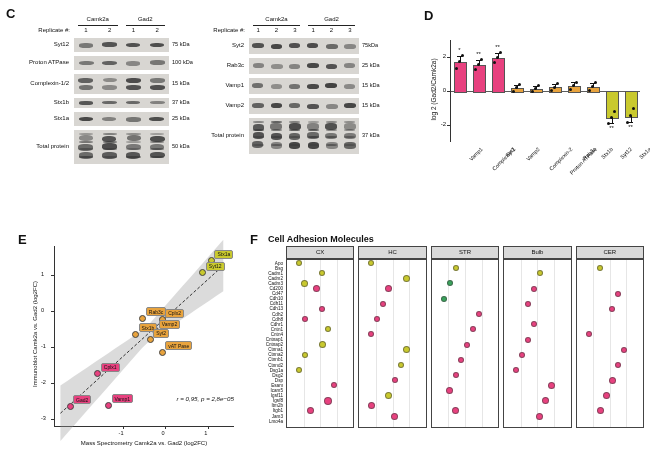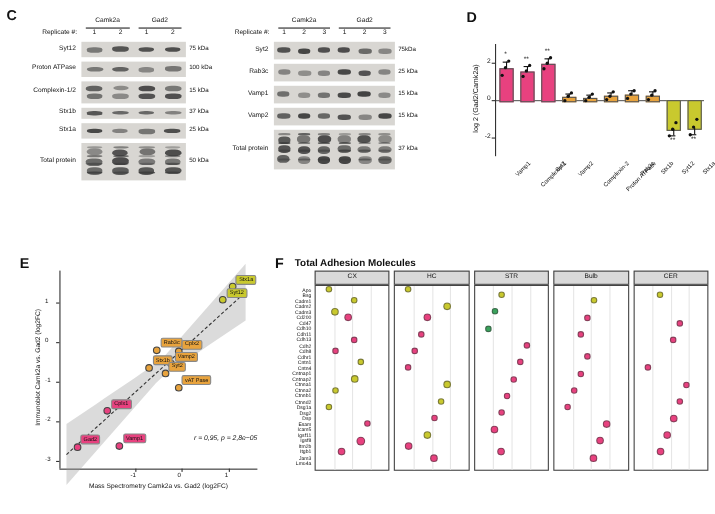--- a/index.html
+++ b/index.html
@@ -364,21 +364,21 @@
     <div class="sc-pt" style="left:46.5px;top:164.62px;width:5px;height:5px;background:#e8417f;border:0.6px solid #444;"></div>
     <div class="sc-lab" style="left:53px;top:157.12px;background:#e8417f;">Gad2</div>
     <div class="sc-pt" style="left:85.07142857142857px;top:163.90000000000003px;width:5px;height:5px;background:#e8417f;border:0.6px solid #444;"></div>
     <div class="sc-lab" style="left:91.57142857142857px;top:156.40000000000003px;background:#e8417f;">Vamp1</div>
     <div style="position:absolute;left:122px;top:157.40000000000003px;width:92px;font-size:6.2px;font-style:italic;text-align:right;">r = 0,95, p = 2,8e−05</div>
     <div style="position:absolute;left:34px;top:202px;width:180px;font-size:6px;text-align:center;">Mass Spectrometry Camk2a vs. Gad2 (log2FC)</div>
     <div style="position:absolute;left:-60px;top:93px;width:150px;font-size:6px;text-align:center;transform:rotate(-90deg);">Immunoblot Camk2a vs. Gad2 (log2FC)</div>
   </div>
 
 <div class="panel plabel" style="left:250px;top:232px;">F</div>
-<div class="panel" style="left:268px;top:234px;font-size:9px;font-weight:bold;">Total Adhesion Molecules</div>
+<div class="panel" style="left:268px;top:234px;font-size:9px;font-weight:bold;">Cell Adhesion Molecules</div>
 <div class="panel" id="dotmatrix" style="left:250px;top:246px;width:396px;height:218px;">
     <div class="grow" style="left:0px;top:14.5px;width:33px;">Apo</div>
     <div class="grow" style="left:0px;top:19.6px;width:33px;">Bsg</div>
     <div class="grow" style="left:0px;top:24.7px;width:33px;">Cadm1</div>
     <div class="grow" style="left:0px;top:29.799999999999997px;width:33px;">Cadm2</div>
     <div class="grow" style="left:0px;top:34.9px;width:33px;">Cadm3</div>
     <div class="grow" style="left:0px;top:40px;width:33px;">Cd200</div>
     <div class="grow" style="left:0px;top:45.099999999999994px;width:33px;">Cd47</div>
     <div class="grow" style="left:0px;top:50.199999999999996px;width:33px;">Cdh10</div>
     <div class="grow" style="left:0px;top:55.3px;width:33px;">Cdh11</div>

